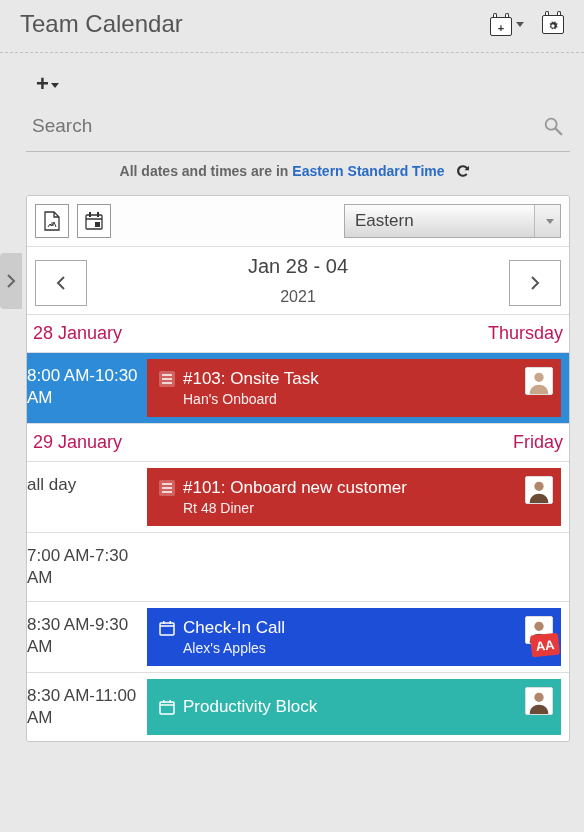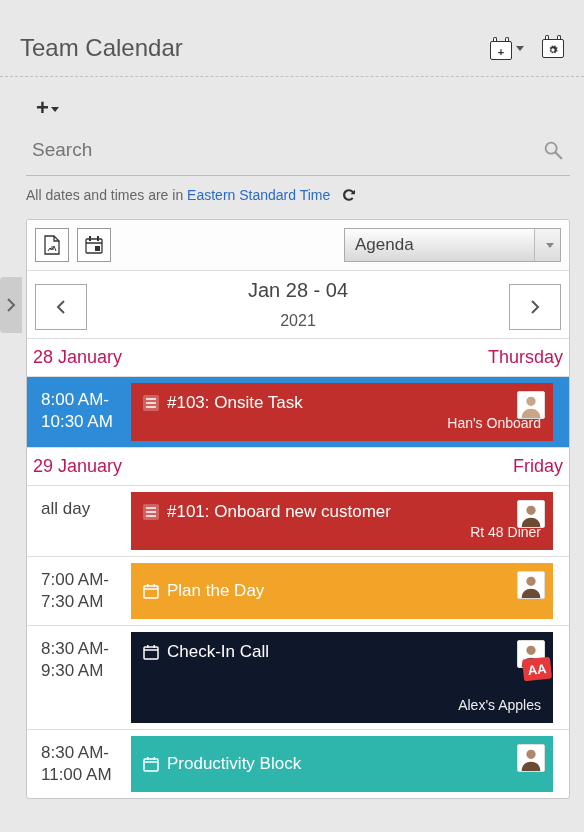--- a/index.html
+++ b/index.html
@@ -10,21 +10,20 @@
     height: 832px;
     overflow: hidden;
     position: relative;
   }
   .header {
     display: flex;
     align-items: center;
     padding: 10px 20px 14px 20px;
     background: #e8e8e8;
     border-bottom: 1px dashed #c0c0c0;
-    margin-top: 24px;
   }
   .header-title {
     font-size: 24px;
     color: #555;
     font-weight: 400;
     flex: 1;
   }
   .header-icons { display: flex; gap: 18px; align-items: center; }
   .cal-icon {
     width: 22px; height: 23px;
@@ -77,23 +76,24 @@
     display:flex; align-items:flex-start;
     border-bottom:1px solid #bbb;
     padding: 4px 6px 10px 6px;
   }
   .search-input {
     flex:1; border:none; background:transparent;
     font-size:19px; color:#888; outline:none;
   }
   .search-icon { width:22px; height:22px; color:#888; }
   .tz-row {
-    text-align:left;
+    text-align:center;
     font-size:14px; color:#666;
     padding: 10px 4px 12px 0;
+    font-weight: bold;
   }
   .tz-link { color:#2a6bc6; }
   .refresh-icon { display:inline-block; vertical-align:middle; margin-left:6px; }
   .calendar-box {
     background:#fff;
     border:1px solid #c8c8c8;
     border-radius:3px;
     overflow:hidden;
   }
   .toolbar {
@@ -153,34 +153,33 @@
     font-size:18px; color:#be185d;
   }
   .event-row {
     display:flex;
     border-bottom:1px solid #ddd;
   }
   .event-row.selected {
     background:#2d8bd8;
   }
   .event-time {
-    width:104px; padding:12px 14px;
+    width:120px; padding:12px 0;
     font-size:17px; color:#444;
     line-height:1.3;
   }
   .event-row.selected .event-time { color:#fff; }
   .event-card {
     flex:1;
-    margin:6px 16px 6px 0;
+    margin:6px 8px 6px 0;
     padding:10px 12px;
     color:#fff;
     position:relative;
     display:flex; flex-direction:column; justify-content:center;
     min-height:56px;
-    text-align:right;
   }
   .event-title {
     font-size:17px;
     display:flex; align-items:center; gap:8px;
   }
   .event-sub {
     font-size:14px; opacity:0.92; margin-top:2px; margin-left:24px;
   }
   .avatar {
     position:absolute; right:8px; top:8px;
@@ -196,21 +195,21 @@
     background:#e63a3a; color:#fff;
     font-size:13px; font-weight:bold;
     display:flex; align-items:center; justify-content:center;
     border-radius:3px;
     transform: rotate(-6deg);
   }
   .ico { display:inline-block; width:16px; height:16px; }
   
   .c-red { background:#c02f2b; }
   .c-orange { background:#f2a428; }
-  .c-purple { background:#0f172a;gap:33px; }
+  .c-purple { background:#1d4ed8; }
   .c-teal { background:#2fb6ac; }
 </style>
 </head>
 <body>
 
 <div class="header">
   <div class="header-title">Team Calendar</div>
   <div class="header-icons">
     <span style="display:flex;align-items:center;">
       <span class="cal-icon">
@@ -282,21 +281,21 @@
               <rect x="1" y="3" width="16" height="14" rx="1" fill="none" stroke="#333" stroke-width="1.3"></rect>
               <line x1="1" y1="7" x2="17" y2="7" stroke="#333" stroke-width="1.3"></line>
               <rect x="4" y="0" width="2" height="5" fill="#333"></rect>
               <rect x="12" y="0" width="2" height="5" fill="#333"></rect>
               <rect x="10" y="10" width="5" height="5" fill="#333"></rect>
             </svg>
         </div>
         <div style="flex:1"></div>
         <div class="view-select">
           <div class="view-select-inner">
-            <span>Agenda</span>
+            <span>Eastern</span>
             <span class="sel-caret">
                 <span class="dropdown-caret" style="border-top-color:#888;"></span>
               </span>
           </div>
         </div>
       </div>
 
       <div class="date-nav">
         <div class="nav-btn">
           <svg width="10" height="16" viewBox="0 0 10 16">
@@ -359,35 +358,20 @@
           <div class="event-sub">Rt 48 Diner</div>
           <div class="avatar"><svg viewBox="0 0 28 28">
                 <circle cx="14" cy="10" r="5" fill="#b0876a"></circle>
                 <path d="M4 28c0-7 5-10 10-10s10 3 10 10z" fill="#6b4a36"></path>
               </svg></div>
         </div>
       </div>
 
       <div class="event-row">
         <div class="event-time">7:00 AM-7:30 AM</div>
-        <div class="event-card c-orange">
-          <div class="event-title">
-            <span class="ico"><svg viewBox="0 0 16 16">
-                  <rect x="1" y="3" width="14" height="12" rx="1" fill="none" stroke="#fff" stroke-width="1.5"></rect>
-                  <line x1="1" y1="6" x2="15" y2="6" stroke="#fff" stroke-width="1.5"></line>
-                  <rect x="4" y="1" width="1.5" height="3" fill="#fff"></rect>
-                  <rect x="10.5" y="1" width="1.5" height="3" fill="#fff"></rect>
-                </svg></span>
-            <span>Plan the Day</span>
-          </div>
-          <div class="avatar"><svg viewBox="0 0 28 28">
-                <circle cx="14" cy="10" r="5" fill="#b0876a"></circle>
-                <path d="M4 28c0-7 5-10 10-10s10 3 10 10z" fill="#6b4a36"></path>
-              </svg></div>
-        </div>
       </div>
 
       <div class="event-row">
         <div class="event-time">8:30 AM-9:30 AM</div>
         <div class="event-card c-purple">
           <div class="event-title">
             <span class="ico"><svg viewBox="0 0 16 16">
                   <rect x="1" y="3" width="14" height="12" rx="1" fill="none" stroke="#fff" stroke-width="1.5"></rect>
                   <line x1="1" y1="6" x2="15" y2="6" stroke="#fff" stroke-width="1.5"></line>
                   <rect x="4" y="1" width="1.5" height="3" fill="#fff"></rect>

